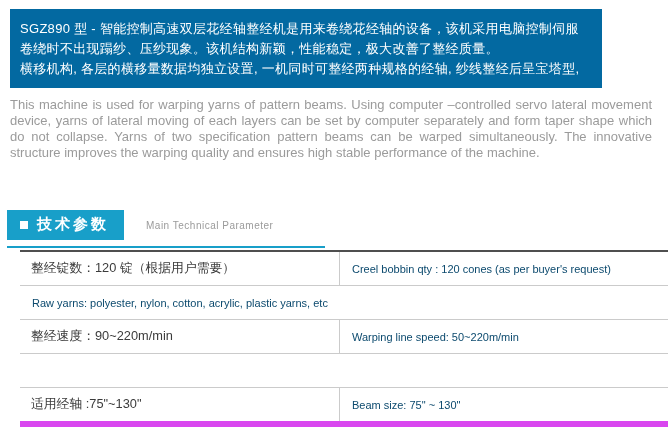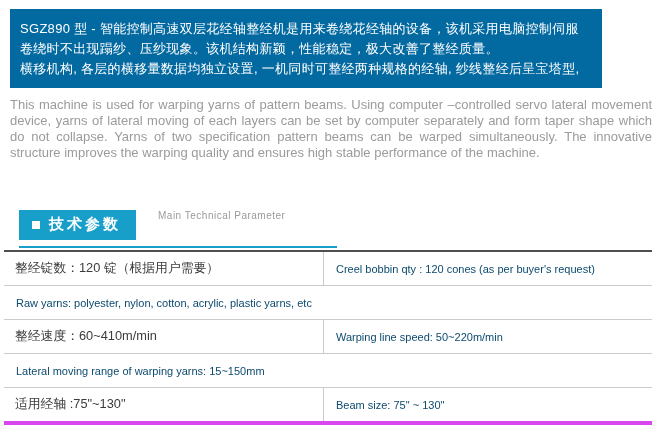--- a/index.html
+++ b/index.html
@@ -16,35 +16,35 @@
   .banner-line{
     font-size:13px;line-height:20px;white-space:nowrap;letter-spacing:0.3px;
   }
   
   .description{
     position:absolute;left:10px;top:97px;width:642px;
     color:#9b9b9b;font-size:13px;line-height:16px;text-align:justify;
   }
   
   .section-header{
-    position:absolute;left:19px;top:210px;width:318px;
+    position:absolute;left:7px;top:210px;width:318px;
     border-bottom:2px solid #189fc9;
-    display:flex;align-items:flex-start;gap:22px;padding-bottom:6px;
+    display:flex;align-items:center;gap:22px;padding-bottom:6px;
   }
   .badge{
     background:#189fc9;color:#ffffff;font-weight:bold;font-size:15px;
     padding:5px 15px 6px 13px;letter-spacing:3px;
     display:inline-flex;align-items:center;gap:9px;white-space:nowrap;
   }
   .bullet{width:8px;height:8px;background:#ffffff;display:inline-block;flex:0 0 auto;}
   .subtitle{color:#9b9b9b;font-size:10px;letter-spacing:0.5px;white-space:nowrap;}
   
   .spec-table{
-    position:absolute;left:4px;top:250px;width:648px;
-    border-top:2px solid #4f4f4f;border-bottom:4px solid #d946ef;
+    position:absolute;left:20px;top:250px;width:648px;
+    border-top:2px solid #4f4f4f;border-bottom:6px solid #d946ef;
   }
   .spec-row{display:flex;height:33px;border-bottom:1px solid #cbcbcb;}
   .spec-row:last-child{border-bottom:none;}
   .cell-cn{
     width:320px;box-sizing:border-box;border-right:1px solid #cbcbcb;
     display:flex;align-items:center;padding-left:11px;
     color:#3b3b3b;font-size:12.8px;white-space:nowrap;overflow:hidden;
   }
   .cell-en{
     flex:1;display:flex;align-items:center;padding-left:12px;
@@ -74,25 +74,24 @@
 
   <div class="spec-table">
     <div class="spec-row">
       <div class="cell-cn">整经锭数：120 锭（根据用户需要）</div>
       <div class="cell-en">Creel bobbin qty : 120 cones (as per buyer's request)</div>
     </div>
     <div class="spec-row">
       <div class="cell-en">Raw yarns: polyester, nylon, cotton, acrylic, plastic yarns, etc</div>
     </div>
     <div class="spec-row">
-      <div class="cell-cn">整经速度：60~410m/min</div>
+      <div class="cell-cn">整经速度：90~220m/min</div>
       <div class="cell-en">Warping line speed: 50~220m/min</div>
     </div>
     <div class="spec-row">
-      <div class="cell-en">Lateral moving range of warping yarns: 15~150mm</div>
     </div>
     <div class="spec-row">
       <div class="cell-cn">适用经轴 :75"~130"</div>
       <div class="cell-en">Beam size: 75" ~ 130"</div>
     </div>
   </div>
 
 </div>
 
 </body></html>

